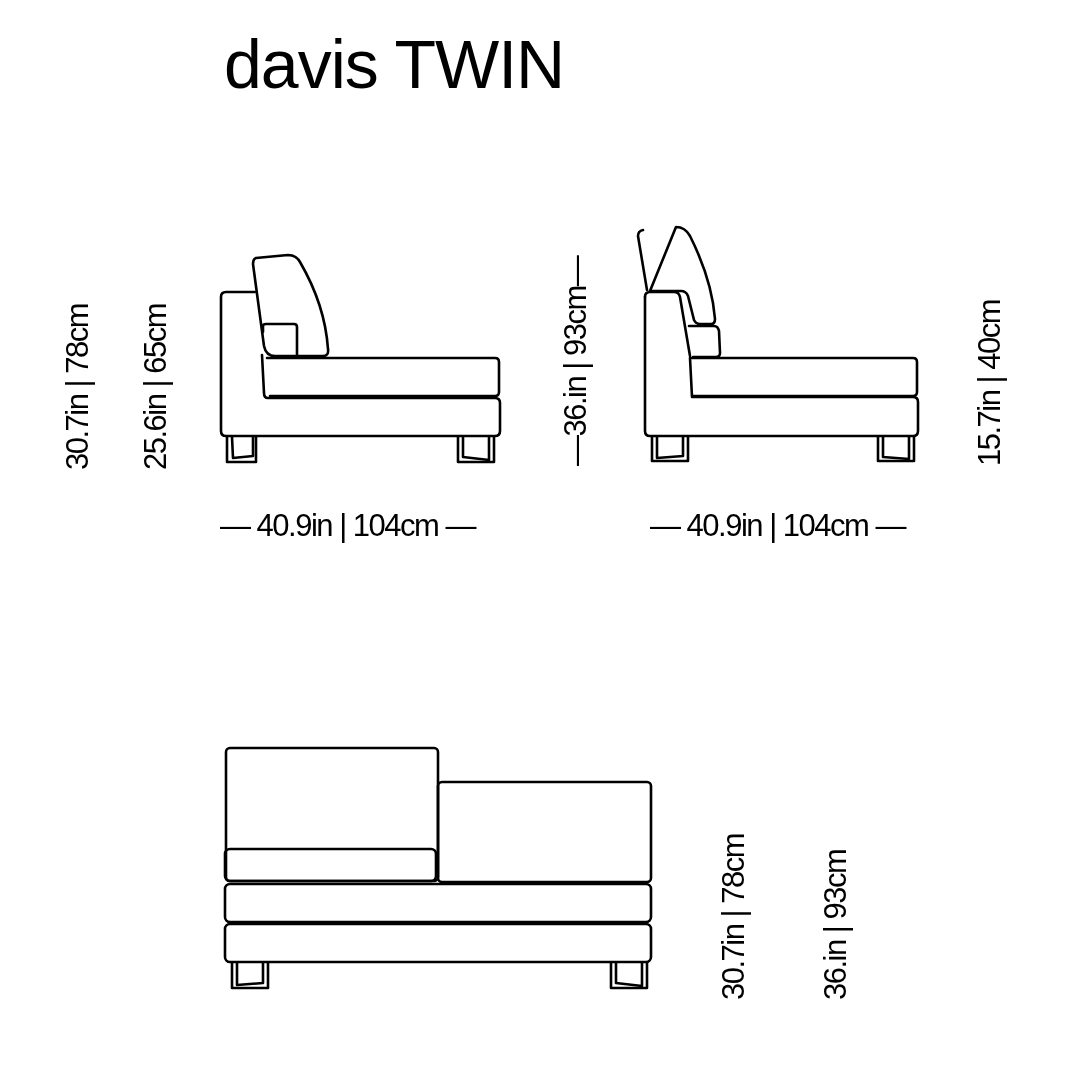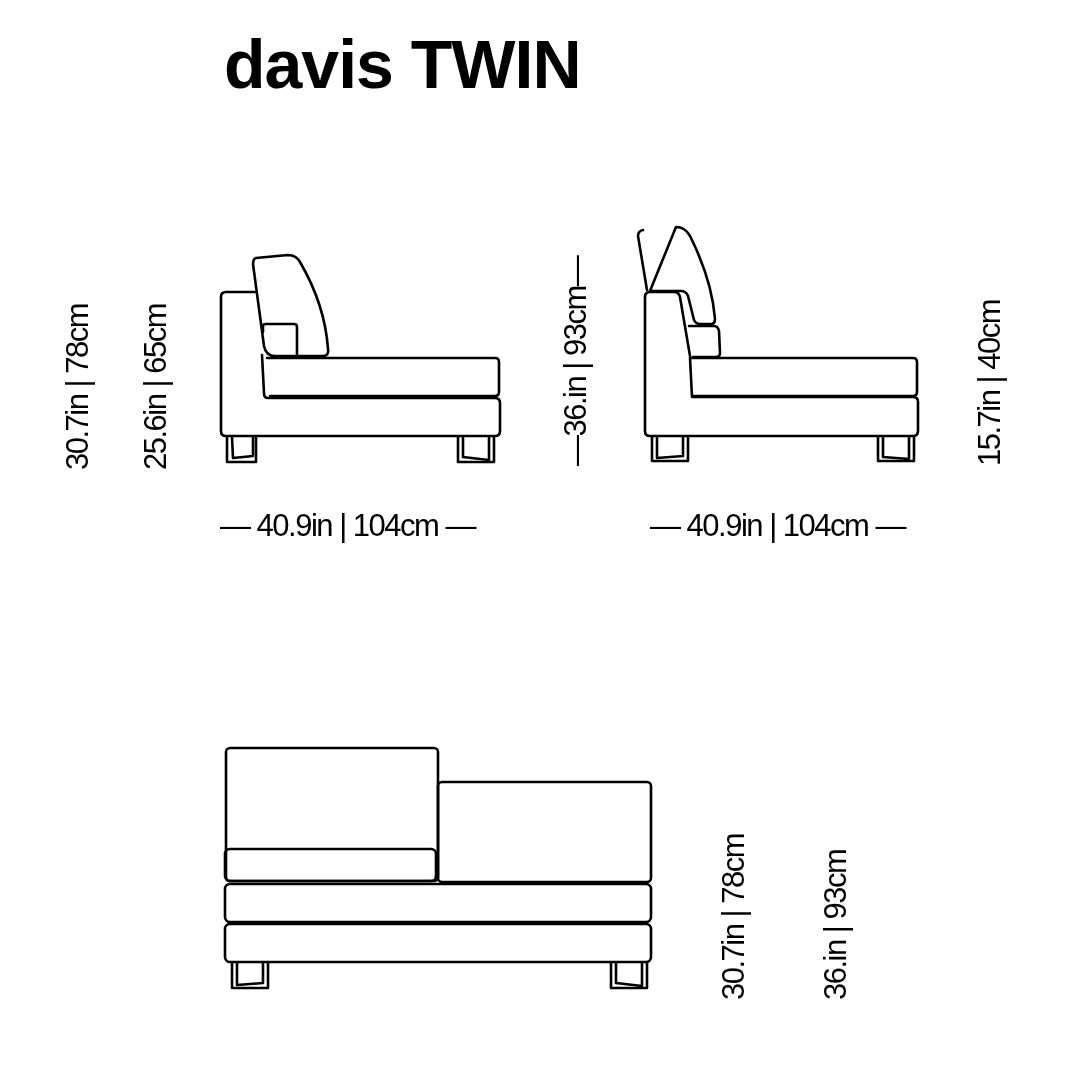--- a/index.html
+++ b/index.html
@@ -1,18 +1,18 @@
 <!DOCTYPE html>
 <html><head>
   <meta charset="utf-8">
   <style>
     html, body { margin: 0; padding: 0; background: #ffffff; }
     body { width: 1073px; height: 1074px; position: relative; overflow: hidden;
            font-family: "Liberation Sans", sans-serif; color: #000; }
-    .title { position: absolute; left: 224px; top: 30px; font-size: 68px; font-weight: bold;
+    .title { position: absolute; left: 224px; top: 30px; font-size: 68px; font-weight: normal;
              letter-spacing: -1px; line-height: 1; white-space: nowrap; }
     .dim { position: absolute; font-size: 31px; letter-spacing: -1.5px; line-height: 1;
            white-space: nowrap; color: #000; }
     .vert { transform-origin: left top; transform: rotate(-90deg); }
     svg.drawing { position: absolute; left: 0; top: 0; }
     svg.drawing path, svg.drawing rect, svg.drawing line { fill: none; stroke: #000; stroke-width: 2.6; stroke-linejoin: round; stroke-linecap: round; }
   </style>
 </head>
 <body>
 

